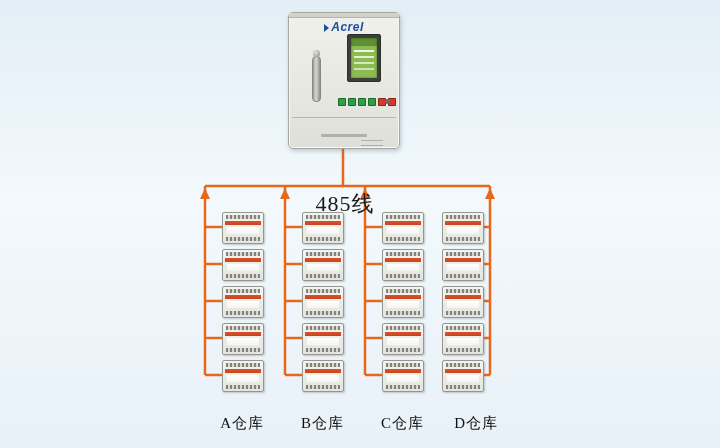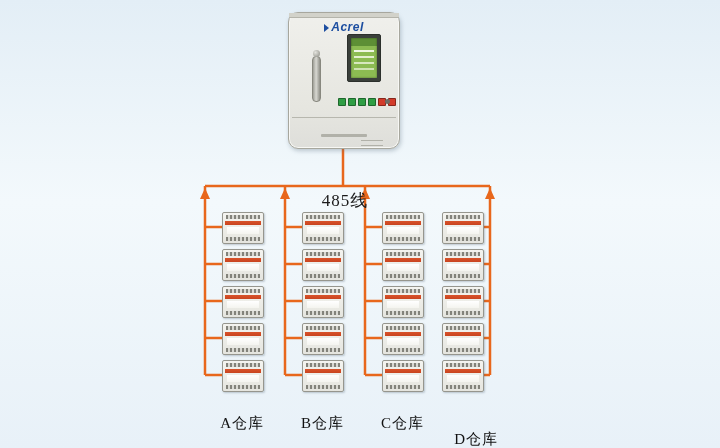--- a/index.html
+++ b/index.html
@@ -10,21 +10,21 @@
   .stage{
     position:relative;width:720px;height:448px;
     background:linear-gradient(180deg,#e3eef6 0%,#f3f9fc 45%,#e8f1f8 100%);
   }
   .wires{position:absolute;left:0;top:0;}
 
   
   .cabinet{
     position:absolute;left:288px;top:12px;width:110px;height:135px;
     background:linear-gradient(180deg,#f0f0ec 0%,#e6e6e0 70%,#dededa 100%);
-    border:1px solid #a7a79e;border-radius:10px;
+    border:1px solid #a7a79e;border-radius:5px;
     box-shadow:1px 2px 4px rgba(90,110,125,.35), inset 0 0 0 1px #f7f7f4;
   }
   .cab-top{position:absolute;left:0;top:0;width:100%;height:4px;background:#d2d2ca;border-bottom:1px solid #b4b4ab;}
   .brand{
     position:absolute;left:0;top:7px;width:100%;text-align:center;
     color:#1d4ea0;font-weight:bold;font-style:italic;font-size:12px;letter-spacing:.5px;
   }
   .brand-icon{
     display:inline-block;width:0;height:0;margin-right:2px;
     border-left:5px solid #1d4ea0;border-top:4px solid transparent;border-bottom:4px solid transparent;
@@ -72,21 +72,21 @@
       linear-gradient(#ffffff,#f4f4ef) no-repeat 4px 14px / 32px 7px,
       repeating-linear-gradient(90deg,#83837b 0 2px,#d9d9d3 2px 4px) no-repeat 3px 24px / 34px 4px,
       linear-gradient(#f4f4f0,#e5e5df);
     box-shadow:1px 1px 2px rgba(70,90,105,.3);
   }
 
   
   .bus-label{
     position:absolute;left:300px;top:189px;width:90px;text-align:center;
     font-family:"Liberation Serif","DejaVu Serif",serif;
-    font-size:17px;color:#1a1a1a;letter-spacing:1px;
+    font-size:22px;color:#1a1a1a;letter-spacing:1px;
   }
   .wh-label{
     position:absolute;top:414px;width:70px;text-align:right;
     font-family:"Liberation Serif","DejaVu Serif",serif;
     font-size:15px;color:#111;letter-spacing:1px;
   }
 </style>
 </head>
 <body>
 
@@ -154,15 +154,15 @@
 
   <div class="device" style="left:442px;top:212px;"></div>
   <div class="device" style="left:442px;top:249px;"></div>
   <div class="device" style="left:442px;top:286px;"></div>
   <div class="device" style="left:442px;top:323px;"></div>
   <div class="device" style="left:442px;top:360px;"></div>
 
   <div class="wh-label" style="left:194px;">A仓库</div>
   <div class="wh-label" style="left:354px;">C仓库</div>
   <div class="wh-label" style="left:274px;">B仓库</div>
-  <div class="wh-label" style="left:428px;margin-top:16px;">D仓库</div>
+  <div class="wh-label" style="left:428px;">D仓库</div>
 
 </div>
 
 </body></html>

